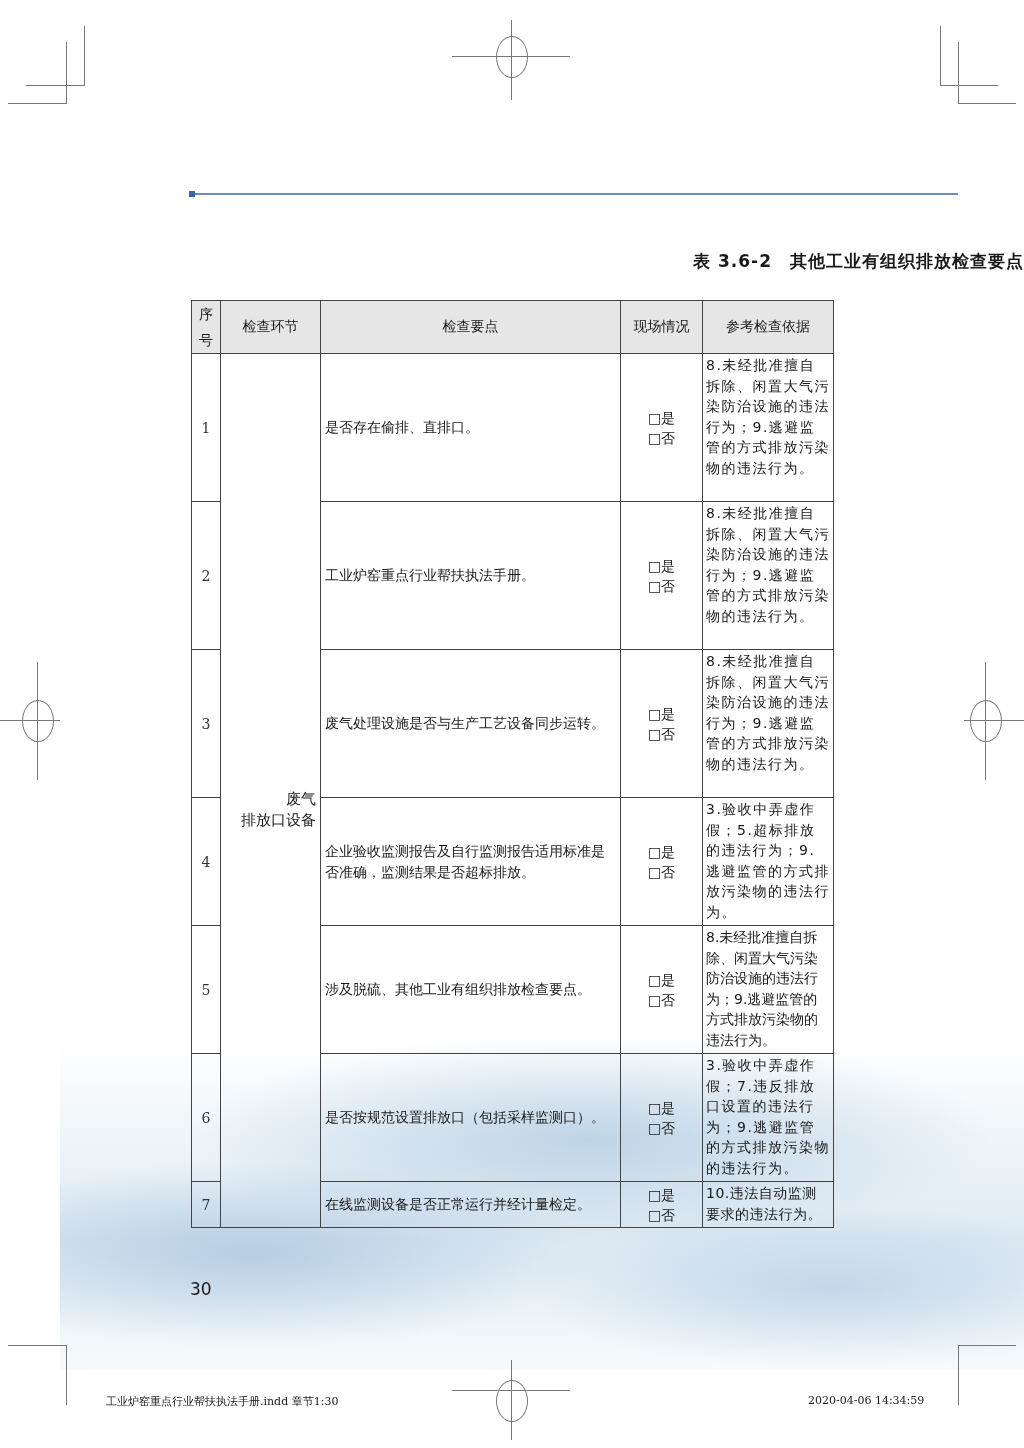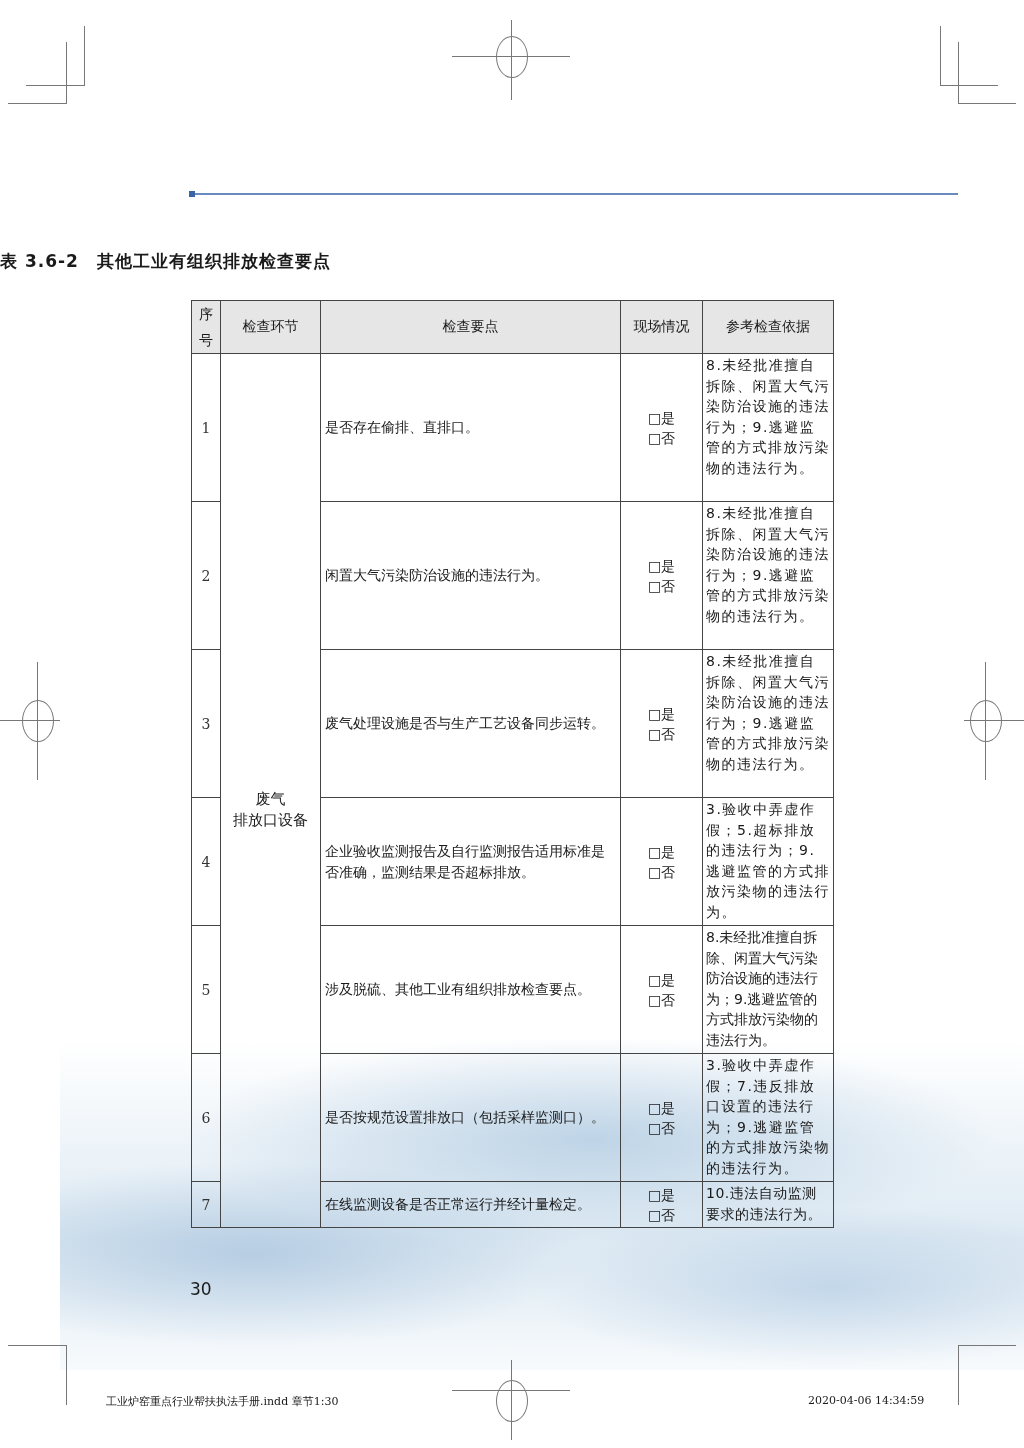--- a/index.html
+++ b/index.html
@@ -7,26 +7,26 @@
          font-family:"DejaVu Sans","Liberation Sans",sans-serif; color:#1a1a1a; }
   .mark { position:absolute; background:#777; }
   .reg { position:absolute; width:30px; height:40px; border:1px solid #777; border-radius:50%; }
   .bg-mountain { position:absolute; left:60px; top:1040px; width:964px; height:330px;
      background: radial-gradient(ellipse 60% 45% at 55% 30%, rgba(150,185,215,0.55), rgba(255,255,255,0) 70%),
                  radial-gradient(ellipse 50% 40% at 20% 65%, rgba(140,175,210,0.5), rgba(255,255,255,0) 70%),
                  radial-gradient(ellipse 45% 35% at 80% 75%, rgba(160,190,220,0.5), rgba(255,255,255,0) 70%),
                  linear-gradient(180deg, rgba(255,255,255,0) 0%, rgba(200,220,235,0.6) 60%, rgba(235,243,248,0.4) 100%); }
   .topline { position:absolute; left:190px; top:193px; width:768px; height:2px; background:#6a8bbf; }
   .topsq { position:absolute; left:189px; top:191px; width:6px; height:6px; background:#3b64a8; }
-  .title { position:absolute; left:0; width:1024px; top:250px; text-align:left; font-size:17px; font-weight:bold; letter-spacing:1px; }
+  .title { position:absolute; left:0; width:1024px; top:250px; text-align:right; font-size:17px; font-weight:bold; letter-spacing:1px; }
   table { position:absolute; left:191px; top:300px; border-collapse:collapse; width:642px; table-layout:fixed; font-size:14px; }
   td, th { border:1.5px solid #444; padding:2px 4px; }
   th { background:#e6e6e6; font-weight:normal; height:44px; font-size:14px; }
   td.num { text-align:center; font-family:"DejaVu Serif","Liberation Serif",serif; font-size:14px; color:#333; }
-  td.step { text-align:center; vertical-align:middle; font-size:15px; line-height:21px; }
+  td.step { text-align:right; vertical-align:middle; font-size:15px; line-height:21px; }
   td.point { line-height:21px;margin-left:40px; }
   td.status { text-align:center; line-height:20px; }
   td.basis { font-size:14px; line-height:20.5px; letter-spacing:1.5px; padding:1px 3px; vertical-align:top;border-radius:17px; }
   .pagenum { position:absolute; left:190px; top:1279px; font-size:17px;text-align:right; }
   .footer-l { position:absolute; left:106px; top:1394px; font-size:11px; font-family:"DejaVu Serif","Liberation Serif",serif; }
   .footer-r { position:absolute; left:808px; top:1394px; font-size:11px; font-family:"DejaVu Serif","Liberation Serif",serif; }
 </style>
 </head>
 <body>
 
@@ -87,21 +87,21 @@
 排放口设备</td>
       <td class="point">是否存在偷排、直排口。</td>
       <td class="status">
           <div>□是</div>
           <div>□否</div>
         </td>
       <td class="basis">8.未经批准擅自拆除、闲置大气污染防治设施的违法行为；9.逃避监管的方式排放污染物的违法行为。</td>
     </tr>
     <tr style="height:148px">
       <td class="num">2</td>
-      <td class="point">闲置大气污染防治设施的违法行为。</td>
+      <td class="point">工业炉窑重点行业帮扶执法手册。</td>
       <td class="status">
           <div>□是</div>
           <div>□否</div>
         </td>
       <td class="basis">8.未经批准擅自拆除、闲置大气污染防治设施的违法行为；9.逃避监管的方式排放污染物的违法行为。</td>
     </tr>
     <tr style="height:148px">
       <td class="num">3</td>
       <td class="point">废气处理设施是否与生产工艺设备同步运转。</td>
       <td class="status">

